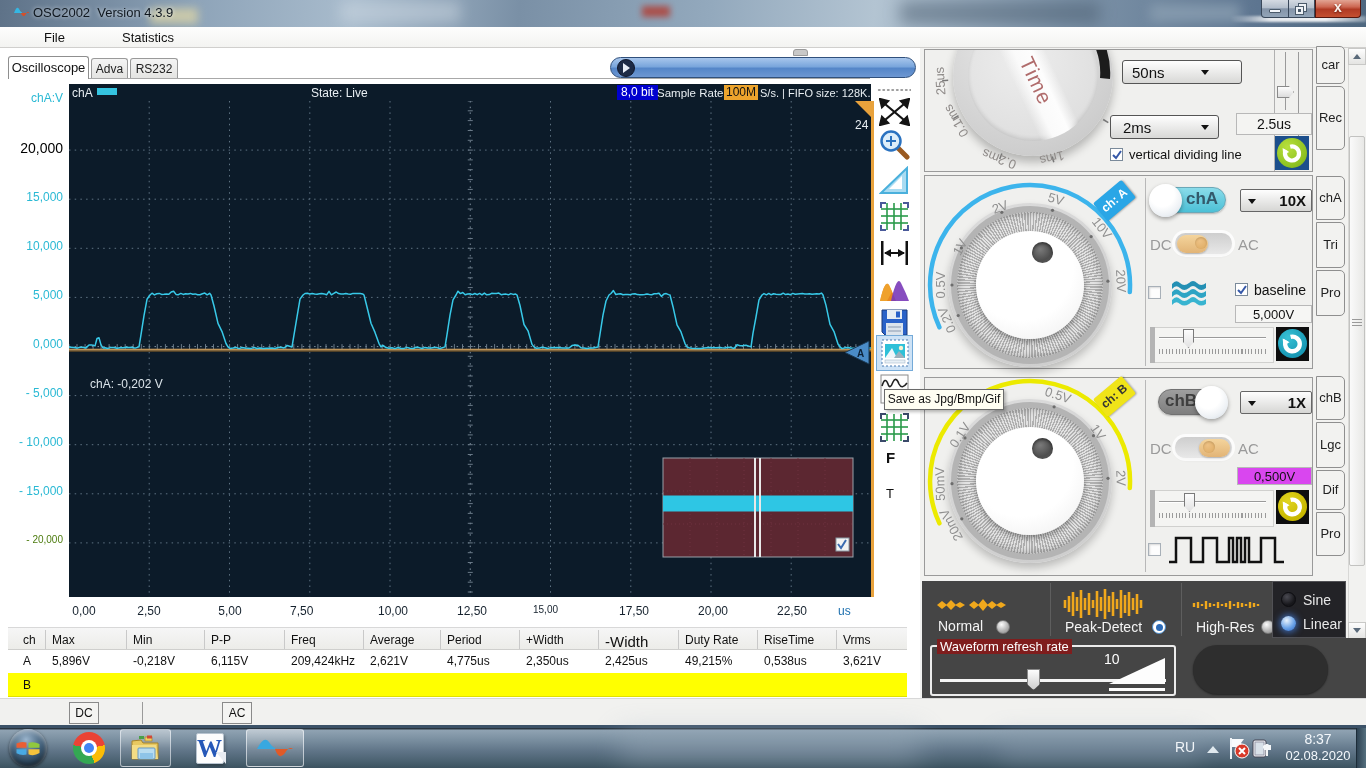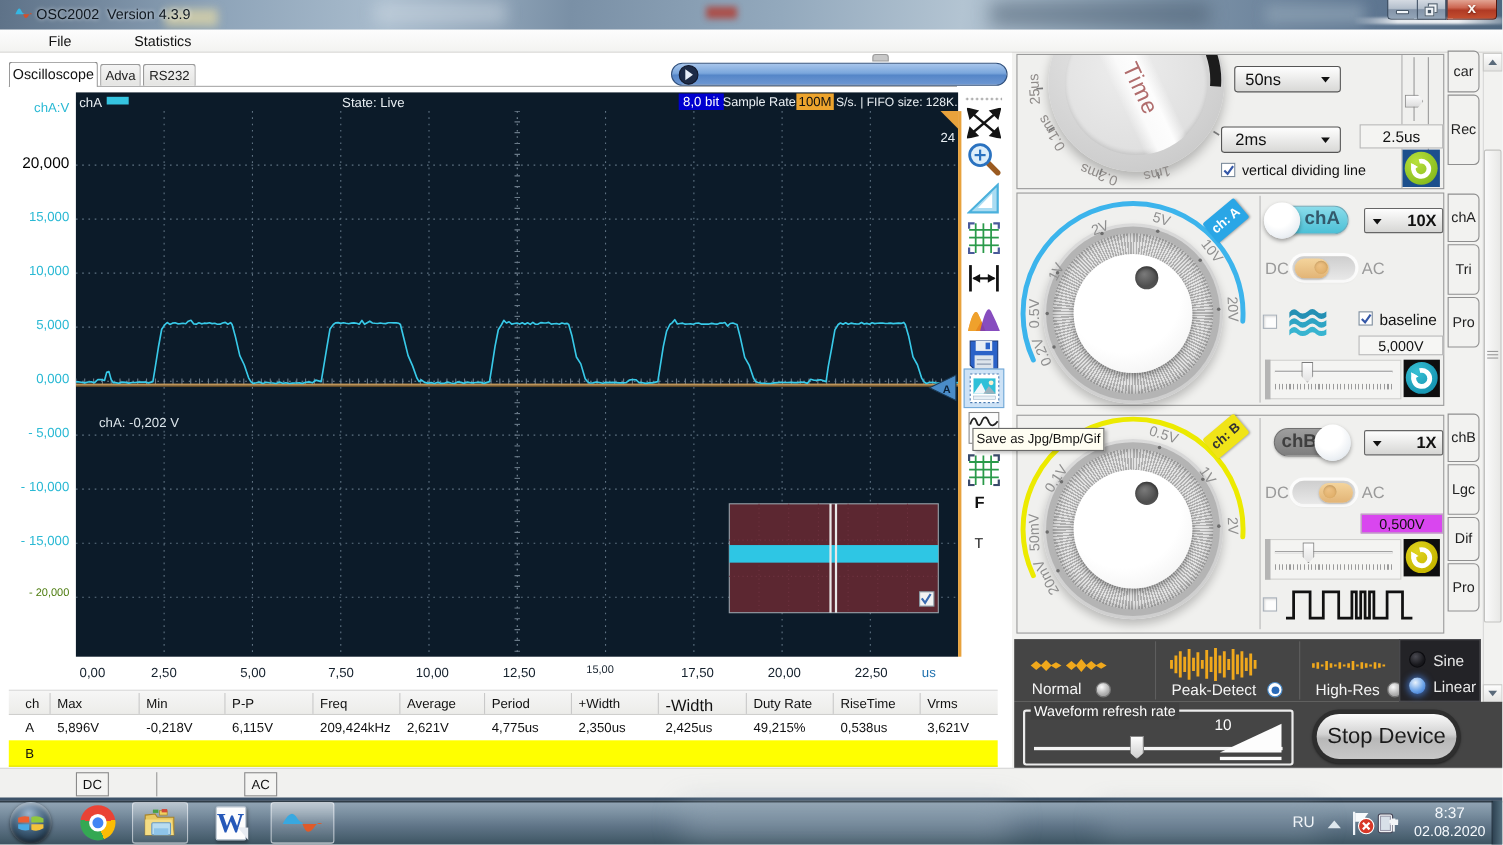--- a/index.html
+++ b/index.html
@@ -273,21 +273,21 @@
     <div style="position:absolute;right:1303px;top:239px;font-size:12px;color:#2ab9d4;white-space:nowrap">10,000</div>
     <div style="position:absolute;right:1303px;top:288px;font-size:12px;color:#2ab9d4;white-space:nowrap">5,000</div>
     <div style="position:absolute;right:1303px;top:337px;font-size:12px;color:#2ab9d4;white-space:nowrap">0,000</div>
     <div style="position:absolute;right:1303px;top:386px;font-size:12px;color:#2ab9d4;white-space:nowrap">- 5,000</div>
     <div style="position:absolute;right:1303px;top:435px;font-size:12px;color:#2ab9d4;white-space:nowrap">- 10,000</div>
     <div style="position:absolute;right:1303px;top:484px;font-size:12px;color:#2ab9d4;white-space:nowrap">- 15,000</div>
     <div style="position:absolute;right:1303px;top:534px;font-size:10px;color:#4d7c0f;white-space:nowrap">- 20,000</div>
   <div style="position:absolute;left:64px;top:604px;width:40px;text-align:center;font-size:12px;color:#16222e">0,00</div>
     <div style="position:absolute;left:129px;top:604px;width:40px;text-align:center;font-size:12px;color:#16222e">2,50</div>
     <div style="position:absolute;left:210px;top:604px;width:40px;text-align:center;font-size:12px;color:#16222e">5,00</div>
-    <div style="position:absolute;left:290px;top:604px;width:40px;text-align:center;font-size:12px;color:#16222e">7,50</div>
+    <div style="position:absolute;left:290px;top:604px;width:40px;text-align:left;font-size:12px;color:#16222e">7,50</div>
     <div style="position:absolute;left:373px;top:604px;width:40px;text-align:center;font-size:12px;color:#16222e">10,00</div>
     <div style="position:absolute;left:452px;top:604px;width:40px;text-align:center;font-size:12px;color:#16222e">12,50</div>
     <div style="position:absolute;left:533px;top:604px;width:40px;font-size:10px;color:#16222e">15,00</div>
     <div style="position:absolute;left:614px;top:604px;width:40px;text-align:center;font-size:12px;color:#16222e">17,50</div>
     <div style="position:absolute;left:693px;top:604px;width:40px;text-align:center;font-size:12px;color:#16222e">20,00</div>
     <div style="position:absolute;left:772px;top:604px;width:40px;text-align:center;font-size:12px;color:#16222e">22,50</div>
     <div style="position:absolute;left:838px;top:604px;font-size:12px;color:#1c6fae">us</div>
 
   <div class="abs" style="left:875px;top:84px;width:45px;height:514px;background:#ffffff"></div>
   <div class="abs" style="left:877px;top:88px;width:34px;height:4px;background-image:radial-gradient(circle,#9a9a9a 1px,transparent 1.2px);background-size:4.5px 4px"></div>
@@ -450,21 +450,21 @@
         <line x1="958.5" y1="115.7" x2="953.3" y2="118.6" stroke="#777" stroke-width="1.5"></line>
         <line x1="1001.9" y1="153.4" x2="999.7" y2="159.0" stroke="#777" stroke-width="1.5"></line>
         <line x1="1052.3" y1="156.5" x2="1053.8" y2="162.3" stroke="#777" stroke-width="1.5"></line>
         <line x1="1103.2" y1="119.5" x2="1108.3" y2="122.7" stroke="#777" stroke-width="1.5"></line>
       </g>
 </svg>
 <div style="position:absolute;left:940px;top:81px;transform:translate(-50%,-50%) rotate(-93.6deg);font-size:13px;color:#8f8b89;white-space:nowrap">25us</div>
     <div style="position:absolute;left:956px;top:121px;transform:translate(-50%,-50%) rotate(-121deg);font-size:13px;color:#8f8b89;white-space:nowrap">0.1ms</div>
     <div style="position:absolute;left:999px;top:159px;transform:translate(-50%,-50%) rotate(-158.7deg);font-size:13px;color:#8f8b89;white-space:nowrap">0.2ms</div>
     <div style="position:absolute;left:1052px;top:158px;transform:translate(-50%,-50%) rotate(-193.60000000000002deg);font-size:13px;color:#8f8b89;white-space:nowrap">1ms</div>
-<div class="abs" style="left:1122px;top:60px;width:97px;height:24px;background:linear-gradient(#fefefe,#d8d8d6);border:1px solid #555;border-radius:3px">
+<div class="abs" style="left:1122px;top:60px;width:120px;height:24px;background:linear-gradient(#fefefe,#d8d8d6);border:1px solid #555;border-radius:3px">
   <div class="abs" style="left:9px;top:3px;font-size:15px;color:#111">50ns</div>
   <div class="abs" style="left:78px;top:9px;width:0;height:0;border-left:4px solid transparent;border-right:4px solid transparent;border-top:5px solid #111"></div>
 </div>
 <div class="abs" style="left:1110px;top:115px;width:109px;height:24px;background:linear-gradient(#fefefe,#d8d8d6);border:1px solid #555;border-radius:3px">
   <div class="abs" style="left:12px;top:3px;font-size:15px;color:#111">2ms</div>
   <div class="abs" style="left:90px;top:9px;width:0;height:0;border-left:4px solid transparent;border-right:4px solid transparent;border-top:5px solid #111"></div>
 </div>
 <div class="abs" style="left:1110px;top:148px;width:13px;height:13px;background:#fff;border:1px solid #7a8a9a"></div>
 <svg class="abs" style="left:1111px;top:149px" width="12" height="12" viewBox="0 0 12 12">
       <path d="M2 6 L5 9 L10 2" stroke="#3558a8" stroke-width="2" fill="none"></path>
@@ -706,31 +706,30 @@
 <div class="abs" style="left:1196px;top:619px;font-size:14px;color:#f4f4f4">High-Res</div>
 <div class="abs" style="left:1261px;top:620px;width:14px;height:14px;border-radius:50%;background:radial-gradient(circle at 38% 30%,#fcfcfc,#b0b0b0 60%,#8e8e8e);border:1px solid #777"></div>
 
 <div class="abs" style="left:1272px;top:581px;width:74px;height:57px;background:#232327;border:1px solid #515155"></div>
 <div class="abs" style="left:1281px;top:592px;width:15px;height:15px;border-radius:50%;background:radial-gradient(circle at 38% 30%,#4a4a52,#17171b 65%);border:1px solid #0c0c10"></div>
 <div class="abs" style="left:1303px;top:592px;font-size:14px;color:#e8e8e8">Sine</div>
 <div class="abs" style="left:1281px;top:616px;width:15px;height:15px;border-radius:50%;background:radial-gradient(circle at 38% 30%,#e8f2fc,#6aa2e8 55%,#2a62c0);box-shadow:0 0 6px 2px rgba(70,130,230,.65)"></div>
 <div class="abs" style="left:1303px;top:616px;font-size:14px;color:#e8e8e8">Linear</div>
 
 <div class="abs" style="left:930px;top:645px;width:246px;height:51px;border:2px solid #ececec;border-radius:3px"></div>
-<div class="abs" style="left:937px;top:639px;font-size:13px;color:#fdfdfd;background:#404040;padding:0 3px">Waveform refresh rate</div>
+<div class="abs" style="left:937px;top:639px;font-size:13px;color:#fdfdfd;background:#7f1d1d;padding:0 3px">Waveform refresh rate</div>
 <div class="abs" style="left:940px;top:679px;width:226px;height:3px;background:#f4f4f4"></div>
 <div class="abs" style="left:1027px;top:669px;width:13px;height:21px;background:linear-gradient(#fdfdfd,#cfcfcf);border:1px solid #888;clip-path:polygon(0 0,100% 0,100% 72%,50% 100%,0 72%)"></div>
 <div class="abs" style="left:1104px;top:651px;font-size:14px;color:#fdfdfd">10</div>
 <svg class="abs" style="left:1107px;top:656px" width="60" height="36" viewBox="0 0 60 36">
   <polygon points="2,28 58,28 58,2" fill="#fdfdfd"></polygon>
   <rect x="2" y="32" width="56" height="3" fill="#fdfdfd"></rect>
 </svg>
 
 <div class="abs" style="left:1193px;top:645px;width:135px;height:49px;border-radius:25px;background:#2e2e2e;box-shadow:0 1px 2px rgba(0,0,0,.5)"></div>
-<div class="abs" style="left:1197px;top:649px;width:127px;height:41px;border-radius:21px;background:linear-gradient(#fbfbfb,#d2d2d2 45%,#b8b8b8 55%,#c8c8c8);text-align:center;line-height:40px;font-size:20px;color:#1a1a1a">Stop Device</div>
 
 <div class="abs" style="left:0;top:728px;width:1366px;height:40px;background:linear-gradient(#0e1820 0%,#8fa2b2 6%,#7b90a1 28%,#5f7487 58%,#49606f 85%,#3c5260 100%)">
   <div class="abs" style="left:620px;top:4px;width:300px;height:30px;background:#9fb0be;filter:blur(14px);opacity:.45"></div>
   <div class="abs" style="left:1000px;top:6px;width:200px;height:28px;background:#8a9dad;filter:blur(12px);opacity:.4"></div>
 </div>
 
 <div class="abs" style="left:9px;top:729px;width:38px;height:38px;border-radius:50%;background:radial-gradient(circle at 45% 28%,#9ab4cc,#3c5a74 50%,#1a2c3c 80%,#0e1a26);box-shadow:inset 0 2px 5px rgba(255,255,255,.6),inset 0 -2px 4px rgba(0,0,0,.4),0 1px 3px rgba(0,0,0,.5)"></div>
 <svg class="abs" style="left:15px;top:736px" width="26" height="25" viewBox="0 0 26 25">
   <path d="M1.5 7.5 Q6 5 11.5 6.5 L11.5 11.7 L1.5 11.7 Z" fill="#ea5e34"></path>
   <path d="M13.5 6.8 Q19 5 24.5 8 L24.5 11.7 L13.5 11.7 Z" fill="#90c83e"></path>

